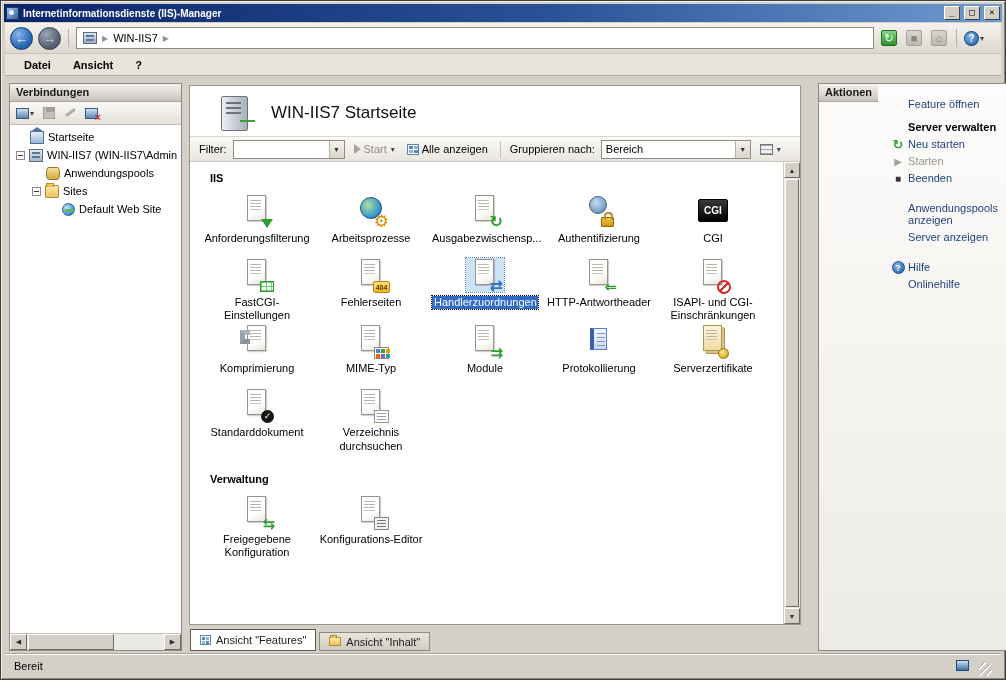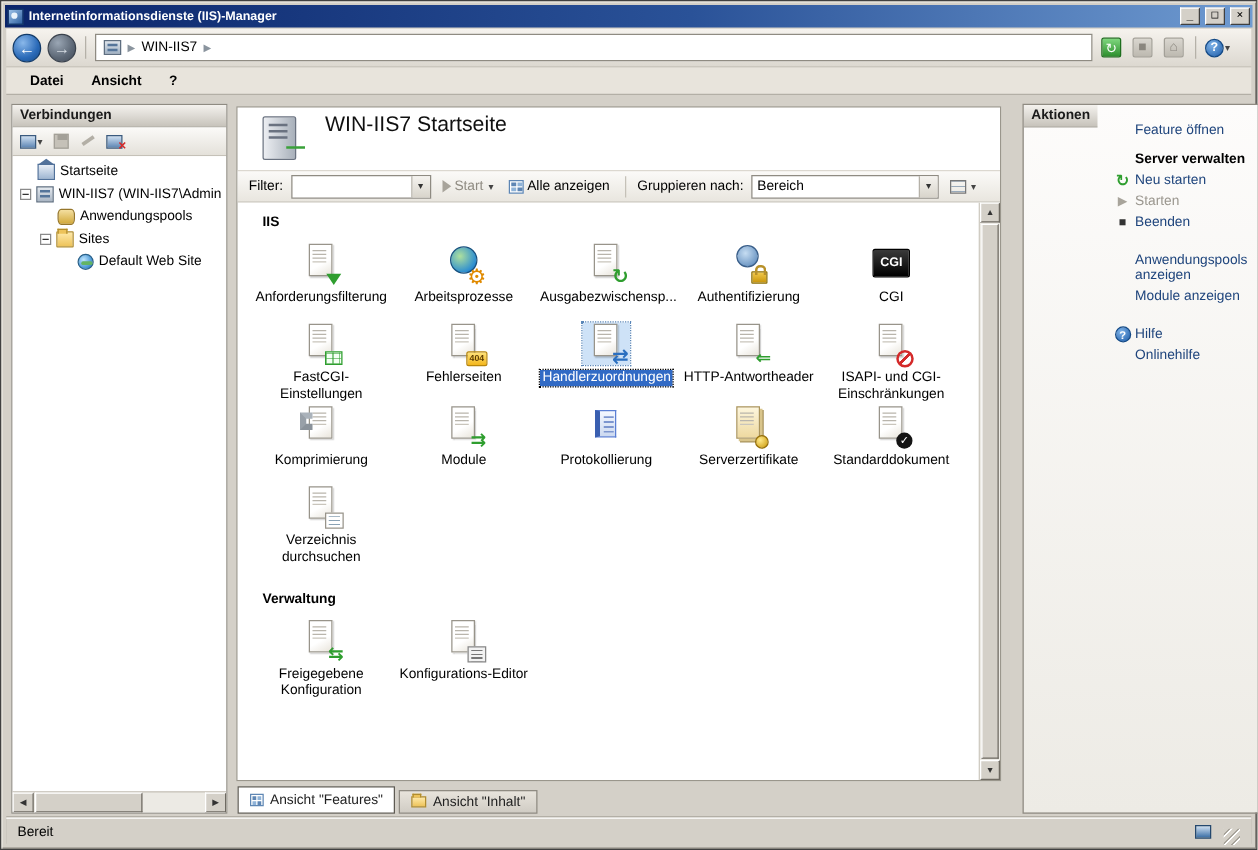--- a/index.html
+++ b/index.html
@@ -104,21 +104,21 @@
     background:#63b463; border-radius:2px; }
   .hscroll { height:17px; flex:none; background:#eceae4; border-top:1px solid #c5c1b8; display:flex; align-items:stretch; }
   .scroll-btn { width:17px; flex:none; background:#d4d0c8; border:1px solid; border-color:#fff #6e6a62 #6e6a62 #fff;
     display:flex; align-items:center; justify-content:center; font-size:7px; color:#333; }
   .hthumb { width:86px; margin:0 1px; background:#d4d0c8; border:1px solid; border-color:#fff #6e6a62 #6e6a62 #fff; }
 
   
   .center-panel { position:absolute; left:187px; top:82px; width:613px; bottom:28px; }
   .card { position:absolute; left:1px; right:0; top:2px; bottom:26px; background:#fff;
     border:1px solid #9a968c; display:flex; flex-direction:column; overflow:hidden; }
-  .card-header { height:50px; flex:none; display:flex; align-items:flex-start; gap:16px; padding:4px 14px 0; }
+  .card-header { height:50px; flex:none; display:flex; align-items:center; gap:16px; padding:4px 25px 0; }
   .server-big { width:40px; height:40px; position:relative; flex:none; }
   .server-big::before { content:""; position:absolute; left:6px; top:3px; width:25px; height:33px;
     background:linear-gradient(90deg,#eceef2,#a8b0ba); border:1px solid #6a7280; border-radius:2px; }
   .server-big::after { content:""; position:absolute; left:11px; top:9px; width:15px; height:2px;
     background:#6a7280; box-shadow:0 5px 0 #6a7280, 0 10px 0 #6a7280, 14px 18px 0 #3aa13a; }
   .page-title { font-size:17px; color:#101010; }
   .filter-bar { height:26px; flex:none; background:linear-gradient(#fbfaf8,#e9e6df);
     border-top:1px solid #dcd8d0; border-bottom:1px solid #c9c5bc;
     display:flex; align-items:center; gap:6px; padding:0 9px; }
   .combo { height:19px; background:#fff; border:1px solid #8f8b82; display:flex; align-items:center; }
@@ -479,20 +479,27 @@
               <span class="tile-label">ISAPI- und CGI-Einschränkungen</span>
             </div>
             <div class="tile">
               <span class="ficon" data-icon="compression">
                   <i class="page"></i>
                   <b class="glyph"></b>
                 </span>
               <span class="tile-label">Komprimierung</span>
             </div>
             <div class="tile">
+              <span class="ficon" data-icon="mime-types">
+                  <i class="page"></i>
+                  <b class="glyph"></b>
+                </span>
+              <span class="tile-label">MIME-Typ</span>
+            </div>
+            <div class="tile">
               <span class="ficon" data-icon="modules">
                   <i class="page"></i>
                   <b class="glyph"></b>
                 </span>
               <span class="tile-label">Module</span>
             </div>
             <div class="tile">
               <span class="ficon" data-icon="logging">
                   <b class="glyph"></b>
                 </span>
@@ -569,21 +576,21 @@
       <div class="action-item disabled">
         <span class="a-icon i-start">▶</span>
         <span>Starten</span>
       </div>
       <div class="action-item">
         <span class="a-icon i-stop">■</span>
         <span>Beenden</span>
       </div>
       <div class="gap-sm"></div>
       <div class="action-link">Anwendungspools anzeigen</div>
-      <div class="action-link">Module anzeigen</div>
+      <div class="action-link">Server anzeigen</div>
       <div class="gap-sm"></div>
       <div class="action-item">
         <span class="a-icon">
             <span class="i-help">?</span>
           </span>
         <span>Hilfe</span>
       </div>
       <div class="action-link">Onlinehilfe</div>
     </div>
   </div>

